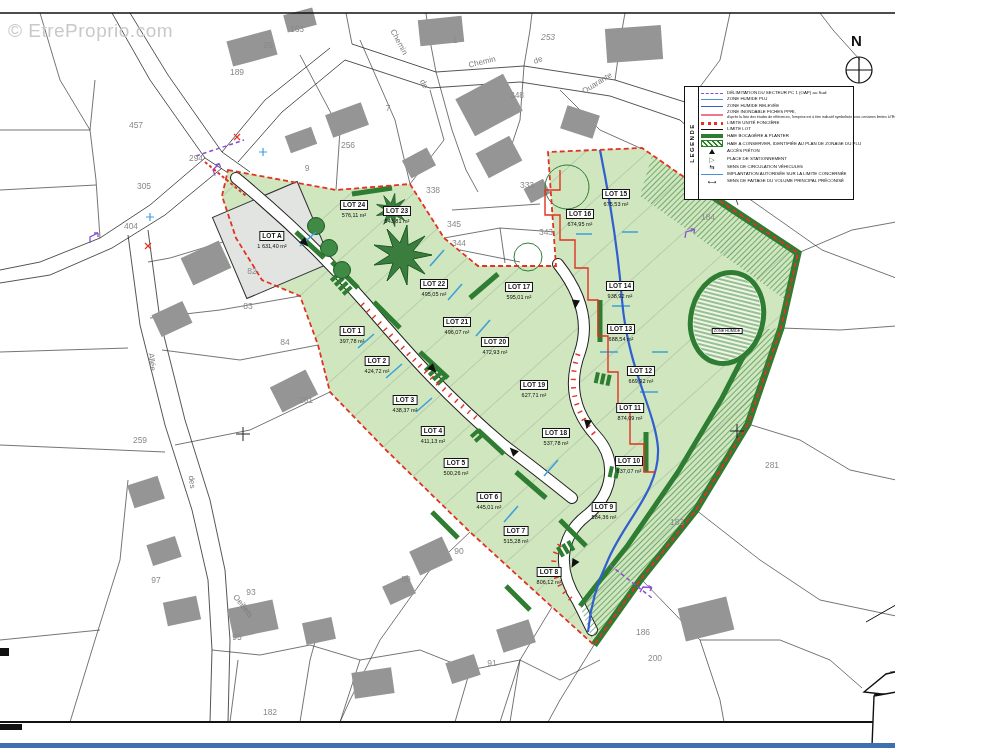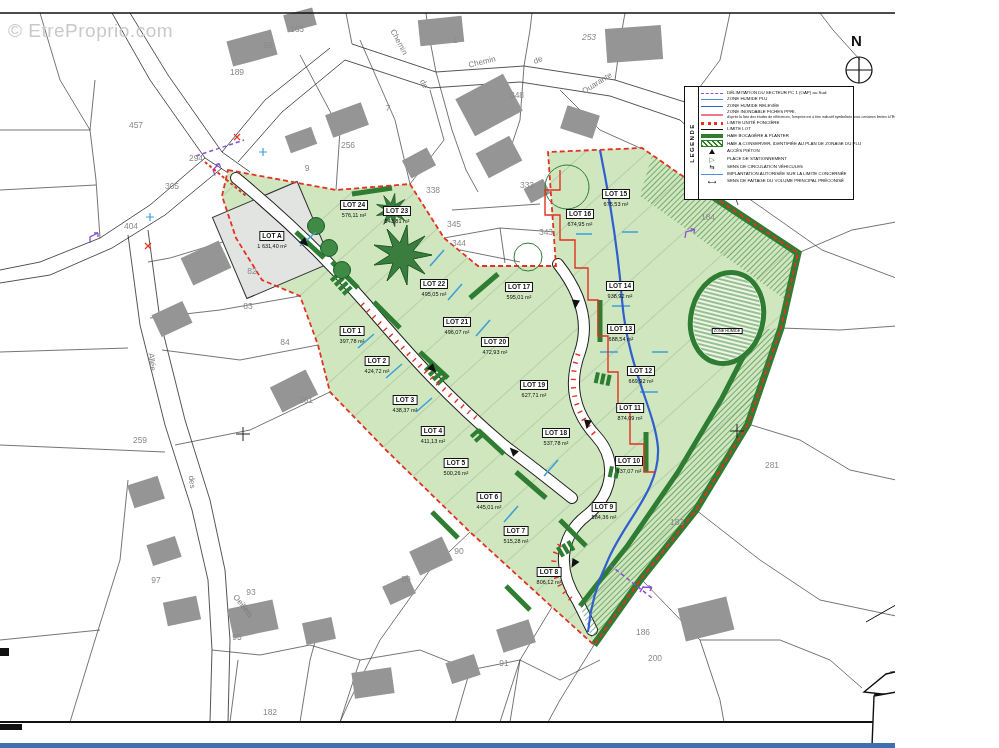--- a/index.html
+++ b/index.html
@@ -467,42 +467,42 @@
       <div class="lot-label" style="left: 354px; top: 201px;">
         <span class="lot-name">LOT 24</span>
         <span class="lot-area">576,11 m²</span>
       </div>
     </div>
 
   <div class="layer">
 
   <div class="parcel-num" style="left: 136px; top: 125px;">457</div>
       <div class="parcel-num" style="left: 196px; top: 158px;">294</div>
-      <div class="parcel-num" style="left: 172px; top: 186px; text-align: right;">305</div>
+      <div class="parcel-num" style="left: 144px; top: 186px; text-align: right;">305</div>
       <div class="parcel-num" style="left: 131px; top: 226px;">404</div>
       <div class="parcel-num" style="left: 237px; top: 72px; text-align: center;">189</div>
       <div class="parcel-num" style="left: 268px; top: 45px;">95</div>
       <div class="parcel-num" style="left: 297px; top: 29px;">163</div>
       <div class="parcel-num" style="left: 455px; top: 40px;">1</div>
       <div class="parcel-num" style="left: 388px; top: 108px;">7</div>
       <div class="parcel-num" style="left: 348px; top: 145px;">256</div>
       <div class="parcel-num" style="left: 307px; top: 168px;">9</div>
       <div class="parcel-num" style="left: 433px; top: 190px;">338</div>
       <div class="parcel-num" style="left: 517px; top: 95px;">348</div>
-      <div class="parcel-num" style="left: 589px; top: 37px; font-style: italic;">253</div>
+      <div class="parcel-num" style="left: 548px; top: 37px; font-style: italic;">253</div>
       <div class="parcel-num" style="left: 527px; top: 185px;">333</div>
       <div class="parcel-num" style="left: 454px; top: 224px;">345</div>
       <div class="parcel-num" style="left: 459px; top: 243px;">344</div>
       <div class="parcel-num" style="left: 546px; top: 232px;">343</div>
       <div class="parcel-num" style="left: 708px; top: 217px;">184</div>
       <div class="parcel-num" style="left: 772px; top: 465px;">281</div>
       <div class="parcel-num" style="left: 677px; top: 522px;">183</div>
       <div class="parcel-num" style="left: 643px; top: 632px;">186</div>
       <div class="parcel-num" style="left: 655px; top: 658px;">200</div>
-      <div class="parcel-num" style="left: 492px; top: 663px; margin-left: 12px;">91</div>
+      <div class="parcel-num" style="left: 492px; top: 663px;">91</div>
       <div class="parcel-num" style="left: 459px; top: 551px;">90</div>
       <div class="parcel-num" style="left: 406px; top: 579px;">89</div>
       <div class="parcel-num" style="left: 285px; top: 342px;">84</div>
       <div class="parcel-num" style="left: 248px; top: 306px;">83</div>
       <div class="parcel-num" style="left: 252px; top: 271px;">82</div>
       <div class="parcel-num" style="left: 140px; top: 440px;">259</div>
       <div class="parcel-num" style="left: 306px; top: 400px;">261</div>
       <div class="parcel-num" style="left: 156px; top: 580px;">97</div>
       <div class="parcel-num" style="left: 251px; top: 592px;">93</div>
       <div class="parcel-num" style="left: 237px; top: 637px;">95</div>

